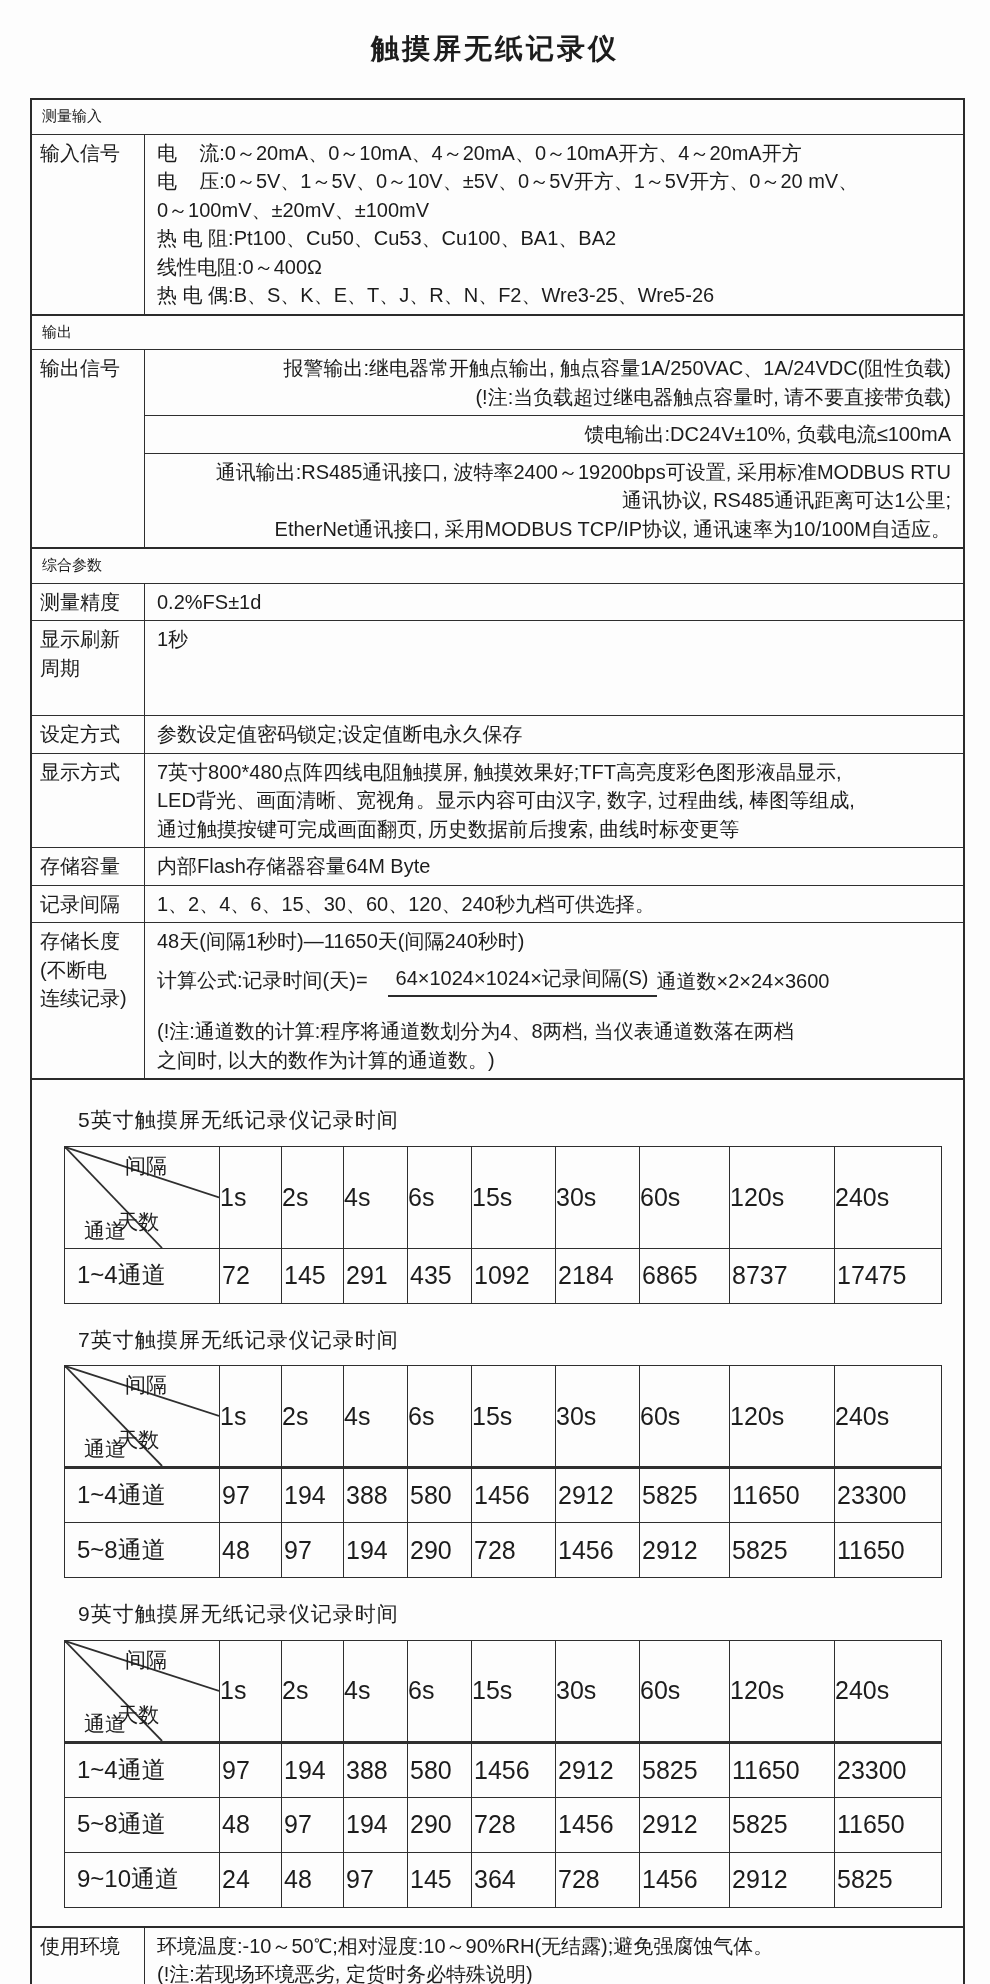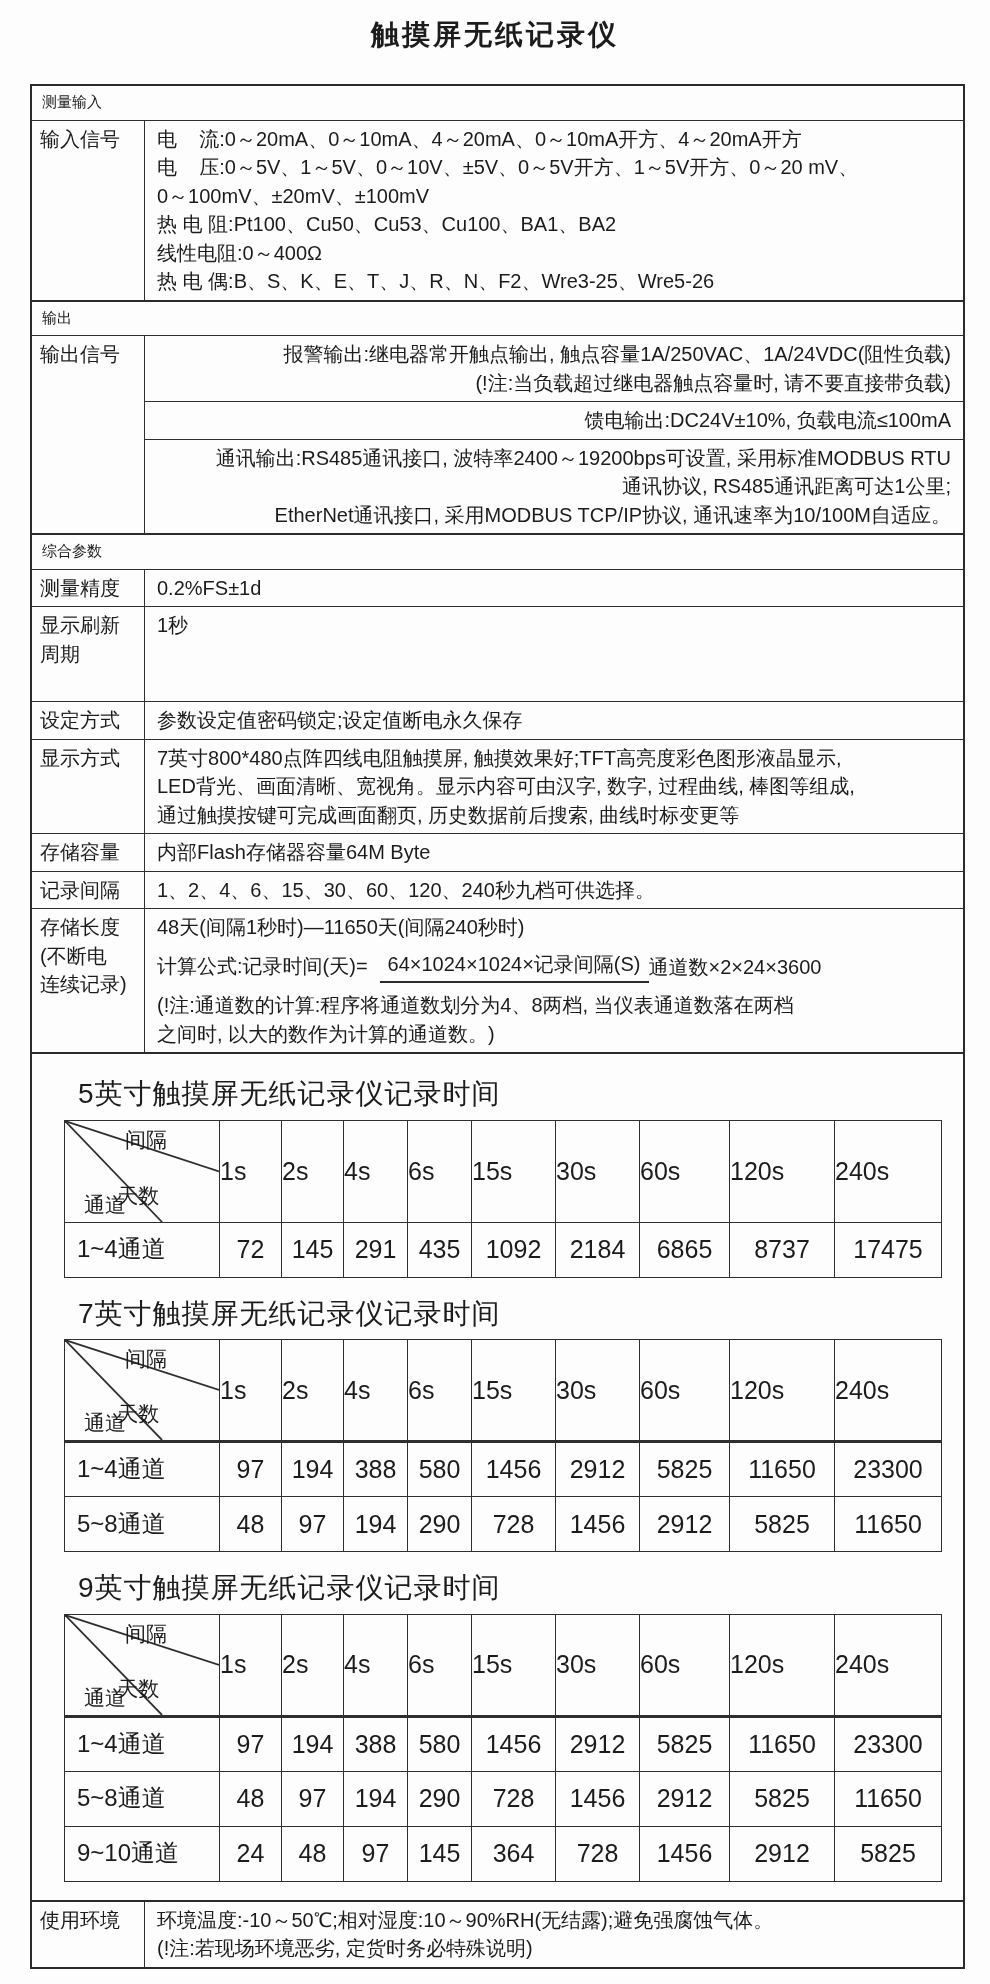--- a/index.html
+++ b/index.html
@@ -1,51 +1,51 @@
 <!DOCTYPE html>
 <html lang="zh"><head>
 <meta charset="utf-8">
 <style>
   html,body{margin:0;padding:0;background:#ffffff;}
   .page{
     width:990px;height:1984px;box-sizing:border-box;background:#fdfdfd;
     font-family:"Liberation Sans",sans-serif;color:#1c1c1c;overflow:hidden;
   }
   .title{
-    margin:0;padding-top:16px;height:52px;text-align:center;
+    margin:14px;padding-top:16px;height:52px;text-align:center;
     font-size:28px;font-weight:700;letter-spacing:3px;
   }
   .outer{margin:16px 25px 0 30px;border:2.5px solid #2b2b2b;background:#fdfdfd;}
   .row{display:flex;border-top:1.6px solid #2f2f2f;font-size:20px;line-height:28.5px;}
   .row.first{border-top:none;}
   .row.thick{border-top:2.5px solid #2b2b2b;}
   .sec{display:block;padding:2px 10px 3px;font-size:15px;}
   .label{
     flex:0 0 113px;width:113px;box-sizing:border-box;
     border-right:1.6px solid #2f2f2f;padding:4px 8px;
   }
   .value{flex:1;padding:4px 12px;}
   .nopad{padding:0;}
   .pre{white-space:pre-wrap;}
   .subrow{border-top:1.6px solid #2f2f2f;padding:4px 12px;text-align:right;}
   .subrow.firstsub{border-top:none;}
   .tallrow .value,.tallrow .label{min-height:86px;}
-  .formula{display:flex;align-items:center;gap:12px;margin:8px 0 8px;}
+  .formula{display:flex;align-items:center;gap:20px;margin:8px 0 20px;}
   .frac{display:inline-flex;flex-direction:row;text-align:center;}
   .frac .num{border-bottom:2px solid #2b2b2b;padding:0 8px 3px;}
   .frac .den{padding-top:3px;}
   
   .rt-block{padding:4px 28px 18px 32px;}
   .rt-section{margin-top:22px;}
-  .rt-title{font-size:28px;font-weight:500;margin:4px 0 11px 14px;letter-spacing:1px;}
+  .rt-title{font-size:21px;font-weight:500;margin:4px 0 11px 14px;letter-spacing:1px;}
   table.rt{border-collapse:collapse;table-layout:fixed;width:877px;background:#fdfdfd;}
   .rt th,.rt td{border:1.6px solid #2f2f2f;box-sizing:border-box;}
   .rt thead th{height:102px;font-size:25px;font-weight:400;text-align:left;vertical-align:middle;padding:0;}
   .rt.hdthick thead th{border-bottom-width:3.5px;}
-  .rt tbody td{height:55px;font-size:25px;text-align:center;padding:0 2px;}
+  .rt tbody td{height:55px;font-size:25px;padding:0 2px;}
   .rt tbody td.ch{text-align:left;padding-left:12px;font-size:24px;}
   th.corner{position:relative;}
   th.corner svg{position:absolute;left:0;top:0;width:100%;height:100%;display:block;}
   th.corner span{position:absolute;font-size:21px;font-weight:400;line-height:1;}
   .c-top{top:8px;left:39%;}
   .c-mid{bottom:16px;left:34%;}
   .c-bot{bottom:7px;left:19px;}
 </style>
 </head>
 <body>

